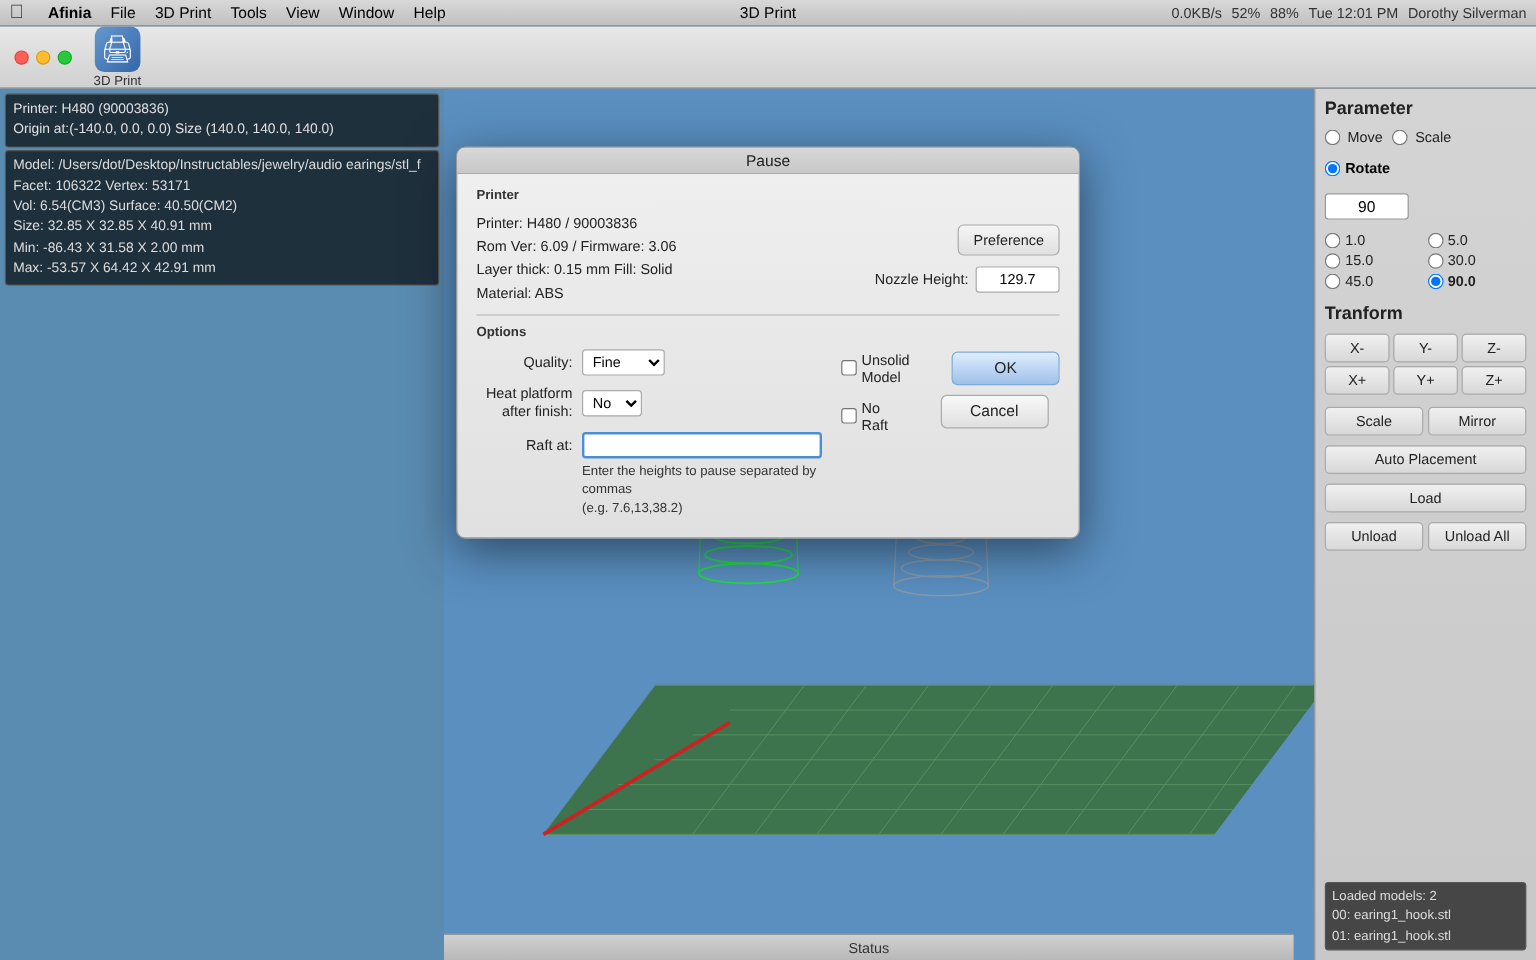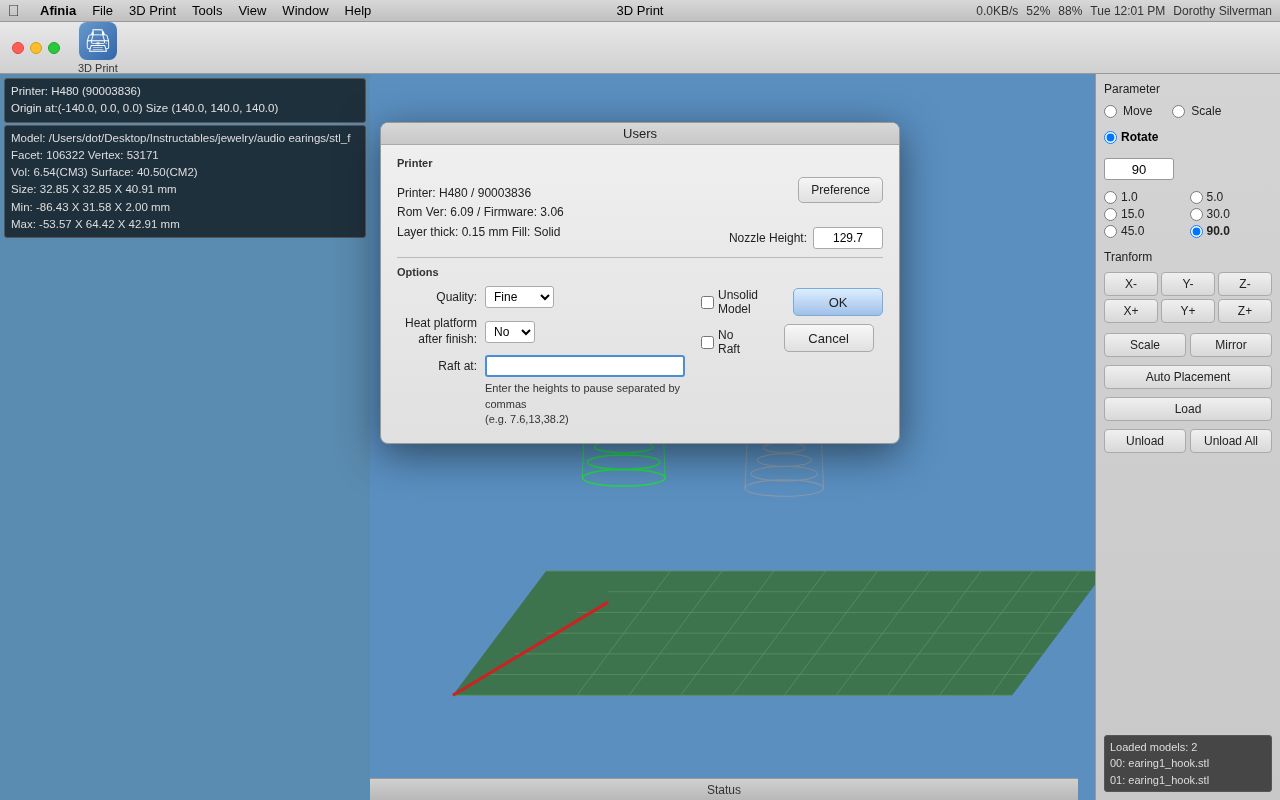--- a/index.html
+++ b/index.html
@@ -144,22 +144,22 @@
     .right-panel {
       width: 185px;
       background: linear-gradient(to bottom, #d4d4d4, #c8c8c8);
       border-left: 1px solid #999;
       padding: 8px;
       display: flex;
       flex-direction: column;
       gap: 6px;
     }
     .panel-section-title {
-      font-size: 12px;
-      font-weight: normal;
+      font-size: 15px;
+      font-weight: bold;
       color: #222;
       margin-bottom: 2px;
     }
     .radio-group { display: flex; align-items: center; gap: 6px; margin-bottom: 2px; }
     .radio-group label { font-size: 12px; color: #222; }
     .rotate-input {
       width: 70px;
       height: 22px;
       border: 1px solid #999;
       border-radius: 3px;
@@ -475,21 +475,21 @@
       </svg>
 
       <div class="status-bar">
         <span>Status</span>
       </div>
     </div>
 
     <div class="right-panel">
       <div class="panel-section-title">Parameter</div>
 
-      <div style="display:flex; gap:20px; align-items:center; margin-bottom:4px;">
+      <div style="display:flex; gap:8px; align-items:center; margin-bottom:4px;">
         <div class="radio-group">
           <input type="radio" name="transform" id="r-move" style="">
           <label for="r-move">Move</label>
         </div>
         <div class="radio-group">
           <input type="radio" name="transform" id="r-scale" style="">
           <label for="r-scale">Scale</label>
         </div>
       </div>
       <div style="display:flex; align-items:center; margin-bottom:4px;">
@@ -552,32 +552,33 @@
         <div>01: earing1_hook.stl</div>
       </div>
     </div>
 
   </div>
 </div>
 
 <div class="modal-overlay">
   <div class="print-dialog">
     <div class="dialog-titlebar">
-      <span>Users</span>
+      <span>Pause</span>
     </div>
     <div class="dialog-body">
 
       <div class="section-label">Printer</div>
       <div style="display:flex; justify-content:space-between; align-items:center;">
         <div style="flex:1;">
           <div class="printer-info-text">Printer: H480 / 90003836</div>
           <div class="printer-info-text">Rom Ver: 6.09 / Firmware: 3.06</div>
           <div class="printer-info-text">Layer thick: 0.15 mm  Fill: Solid</div>
-        </div>
-        <div style="display:flex; flex-direction:column; align-items:flex-end; gap:24px;">
+          <div class="printer-info-text">Material: ABS</div>
+        </div>
+        <div style="display:flex; flex-direction:column; align-items:flex-end; gap:9px;">
           <button class="preference-btn">Preference</button>
           <div class="nozzle-row">
             <span>Nozzle Height:</span>
             <input type="text" class="nozzle-input" value="129.7" style="">
           </div>
         </div>
       </div>
 
       <hr class="divider">
 

